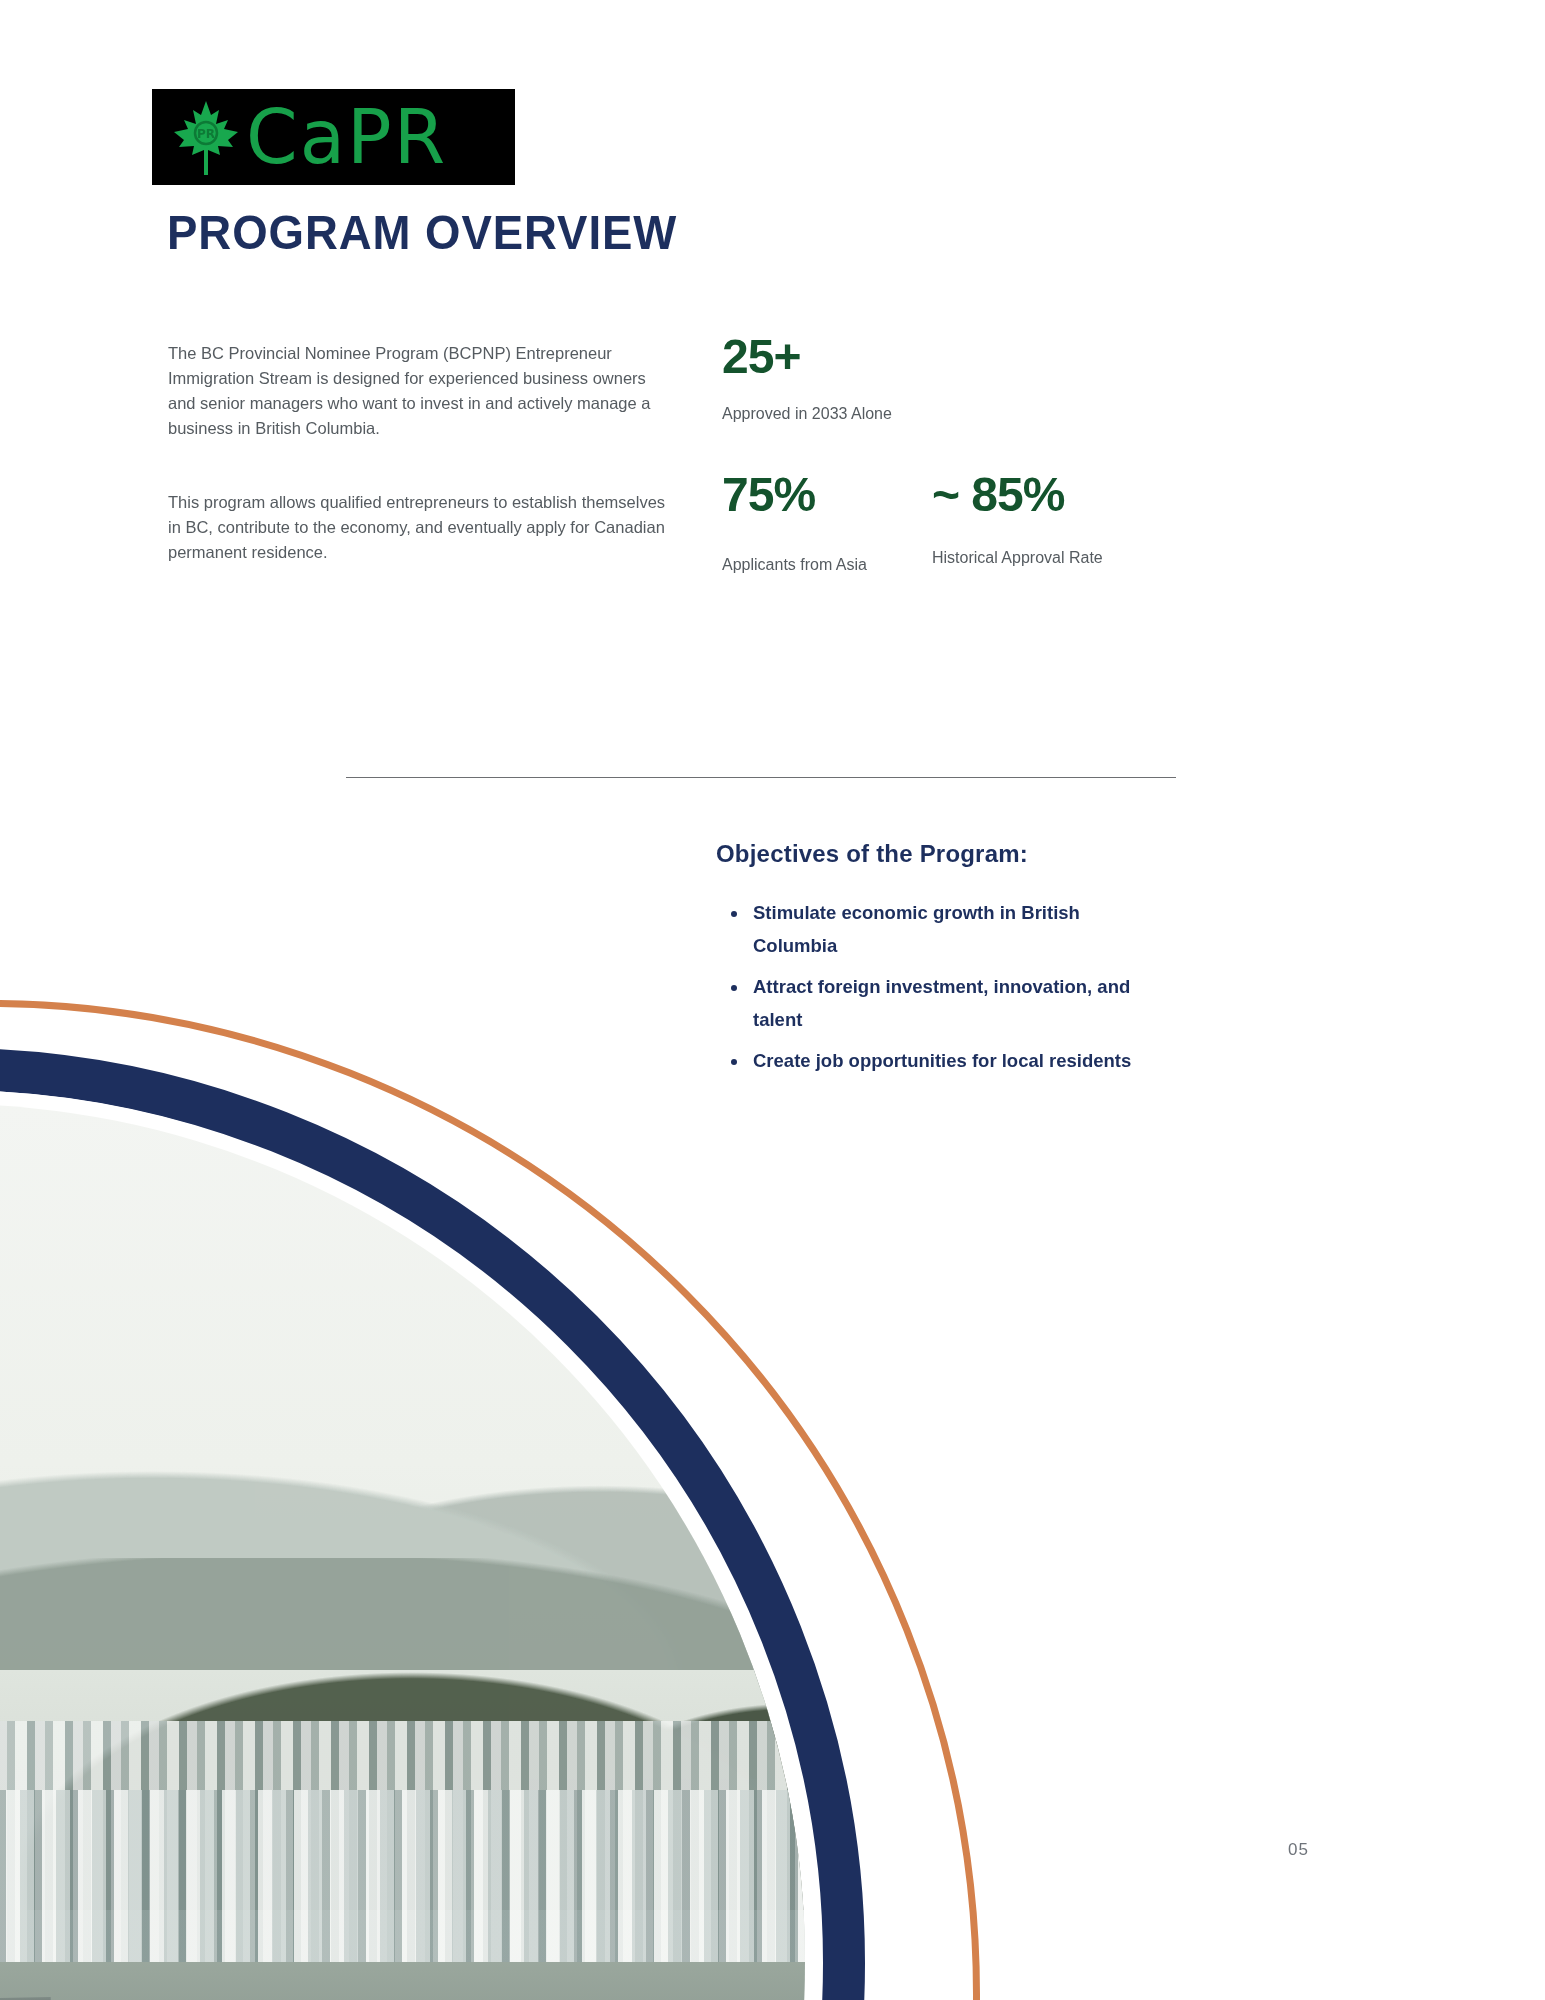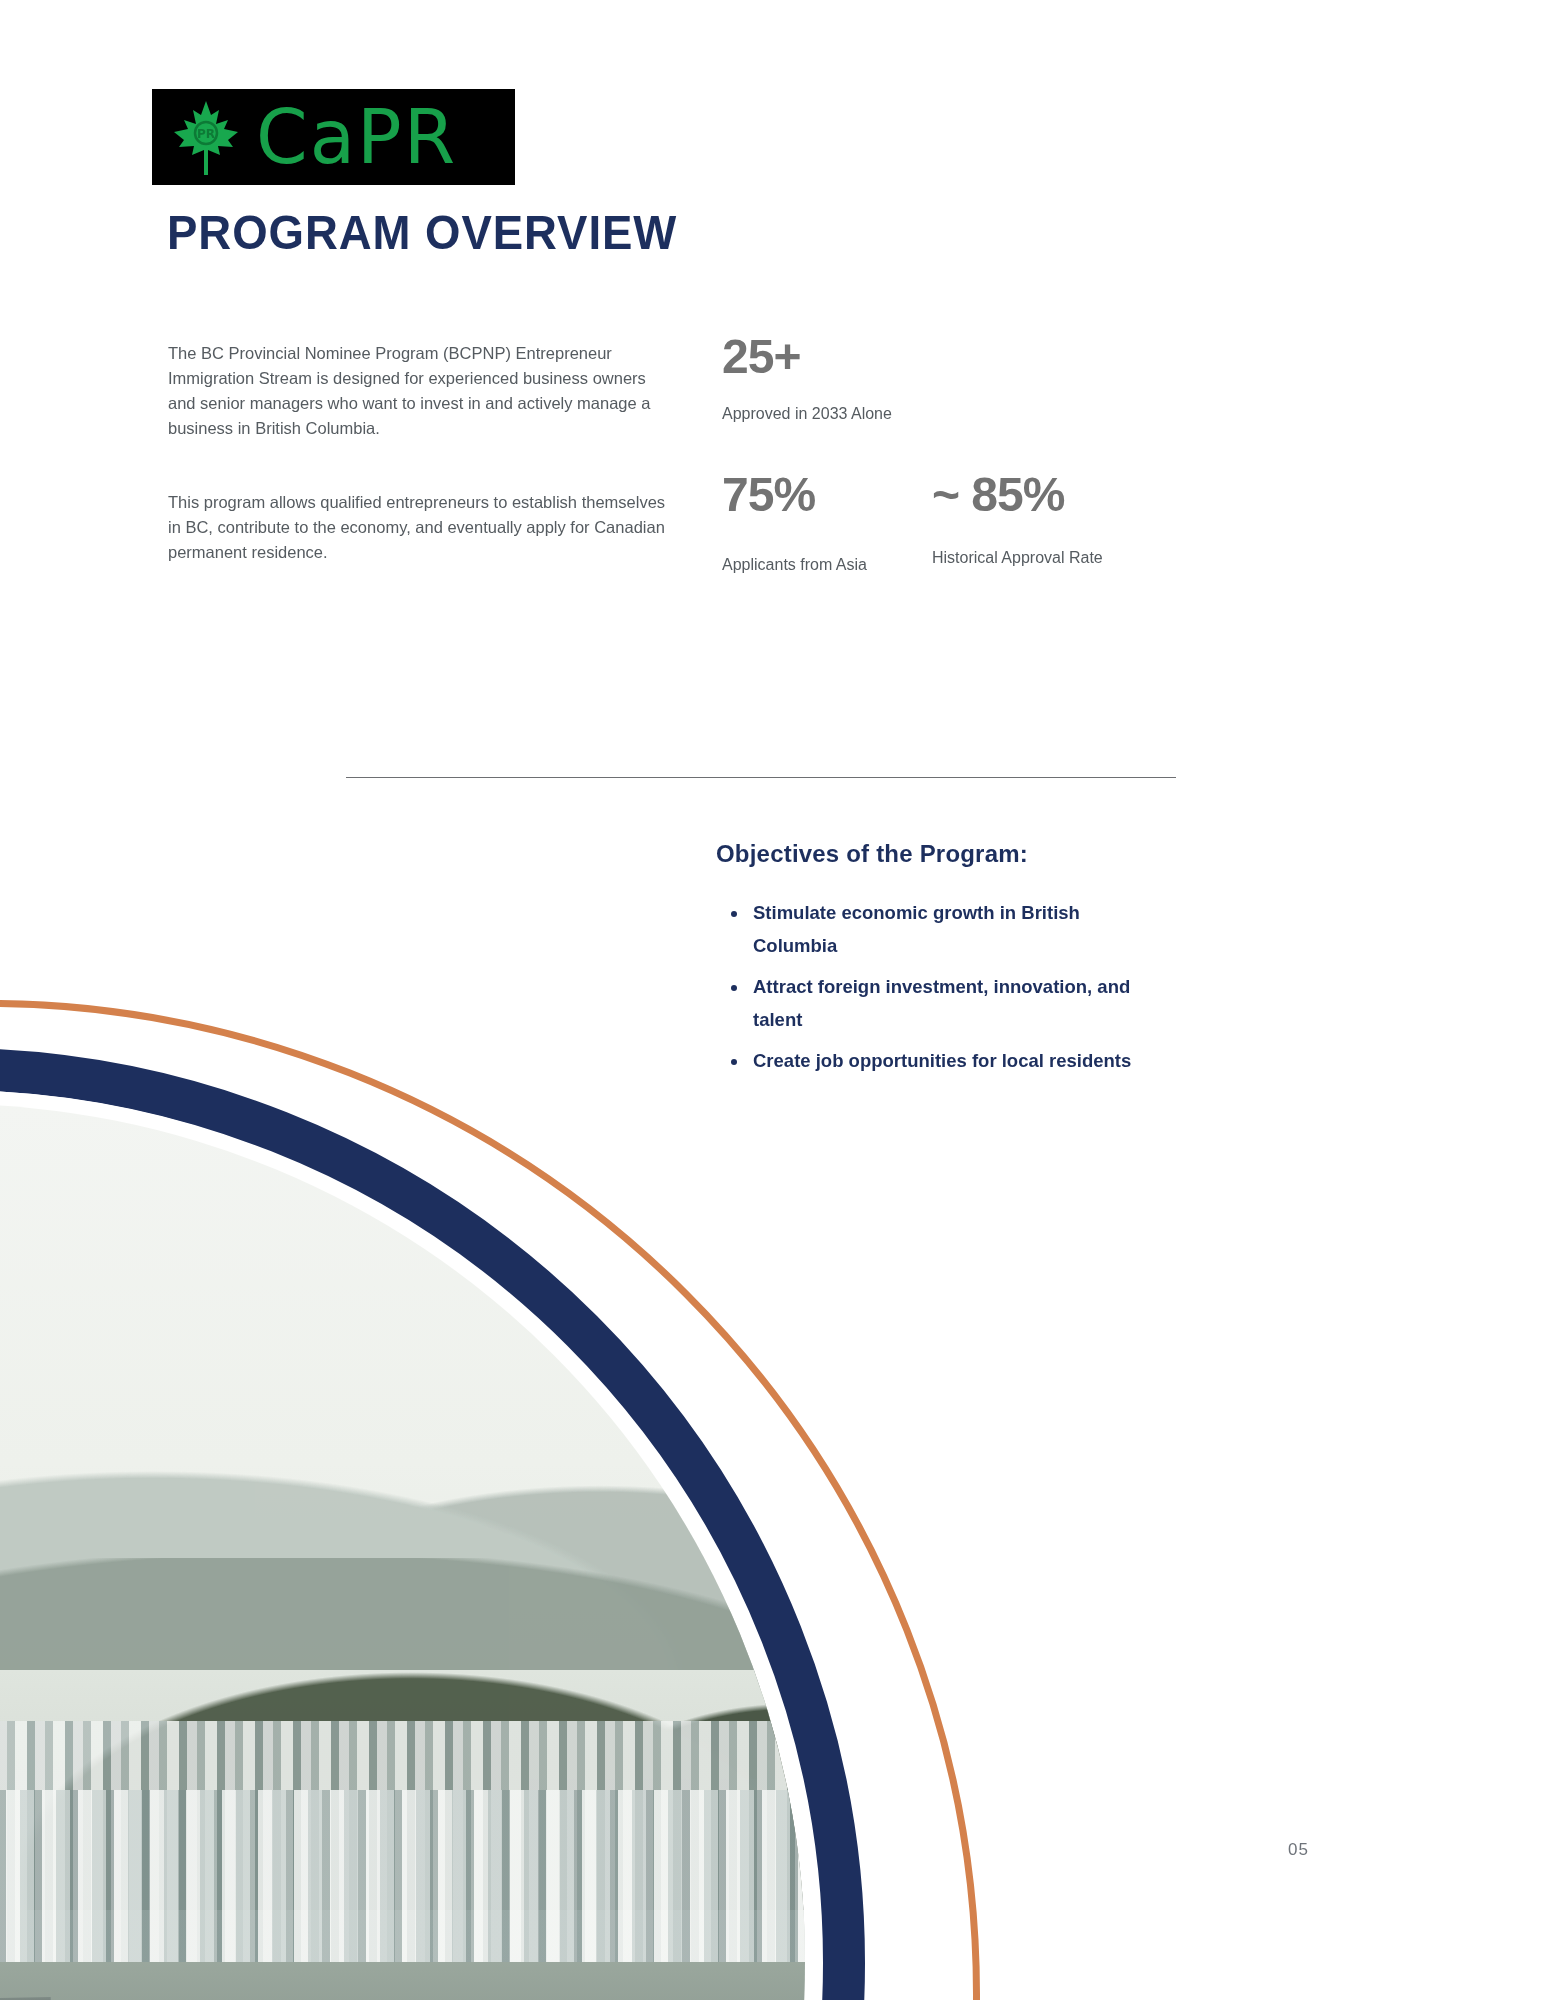--- a/index.html
+++ b/index.html
@@ -114,21 +114,21 @@
   }
   .bridge-far{
     position:absolute; left:10%; top:52.5%; width:46%; height:1.6%;
     background:linear-gradient(#7e8a85,#5d6864);
     transform:rotate(-1deg);
   }
 
   
   .logo-box{
     position:absolute; left:152px; top:89px; width:363px; height:96px;
-    background:#000000; display:flex; align-items:center; gap:14px;
+    background:#000000; display:flex; align-items:center; gap:4px;
     padding-left:18px;
   }
   .logo-word{
     color:#17a04a; font-size:74px; line-height:.9; letter-spacing:2px;
     font-family:"DejaVu Sans", sans-serif; font-weight:400;
   }
 
   .page-title{
     position:absolute; left:167px; top:204px;
     font-family:"Liberation Sans", sans-serif;
@@ -145,21 +145,21 @@
   }
   .body-p + .body-p{ margin-top:49px; }
 
   .stats{
     position:absolute; left:722px; top:330px; width:420px;
   }
   .stat-row{ display:flex; }
   .stat{ width:212px; position:relative; }
   .stat-value{
     font-family:"Liberation Sans", sans-serif;
-    font-weight:bold; font-size:48px; color:#737373; line-height:1.05;
+    font-weight:bold; font-size:48px; color:#14532d; line-height:1.05;
     letter-spacing:-1px;
   }
   .stat-label{
     font-family:"Liberation Sans", sans-serif;
     font-size:16px; color:#555b60; line-height:20px;
   }
   .stat.s1 .stat-value{ margin-top:2px; }
   .stat.s1 .stat-label{ margin-top:22px; }
   .stat.s2{ padding-left:0; }
   .stat.s2 .stat-value{ margin-top:-8px; }

